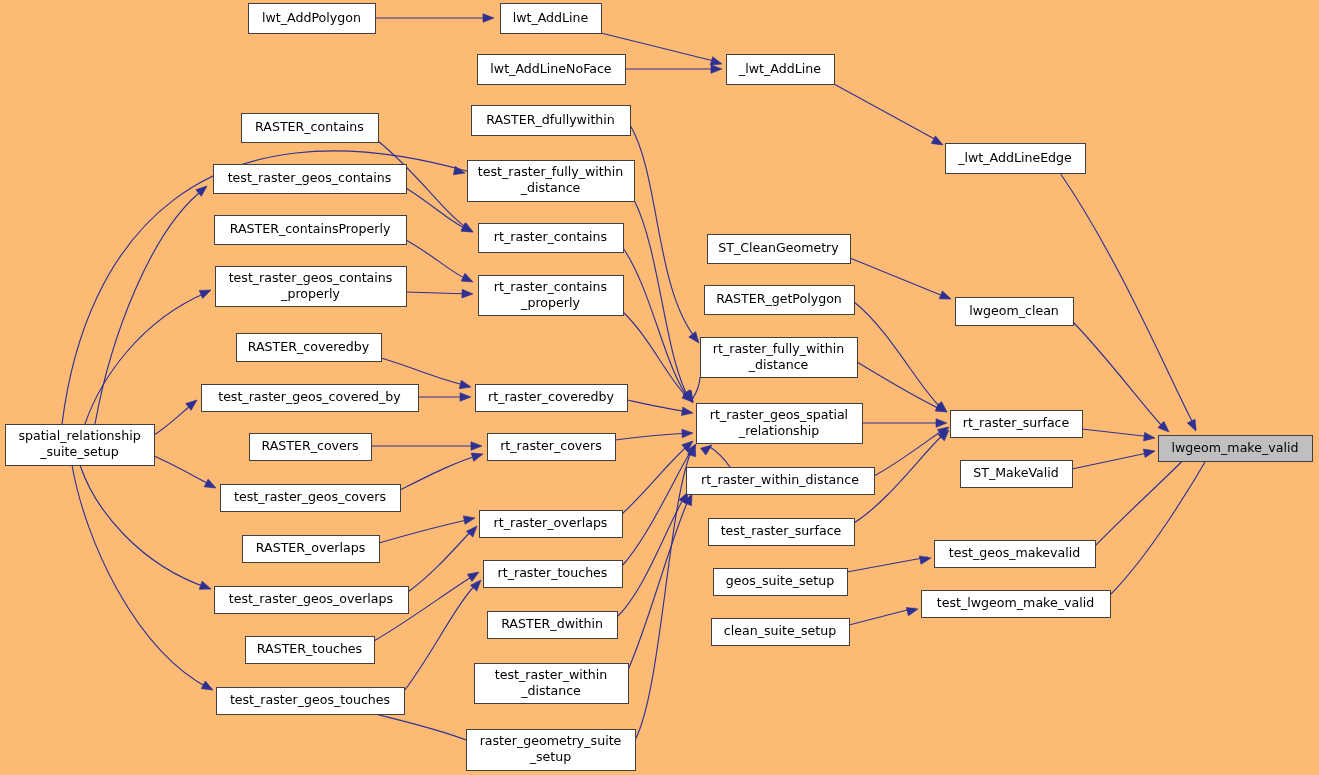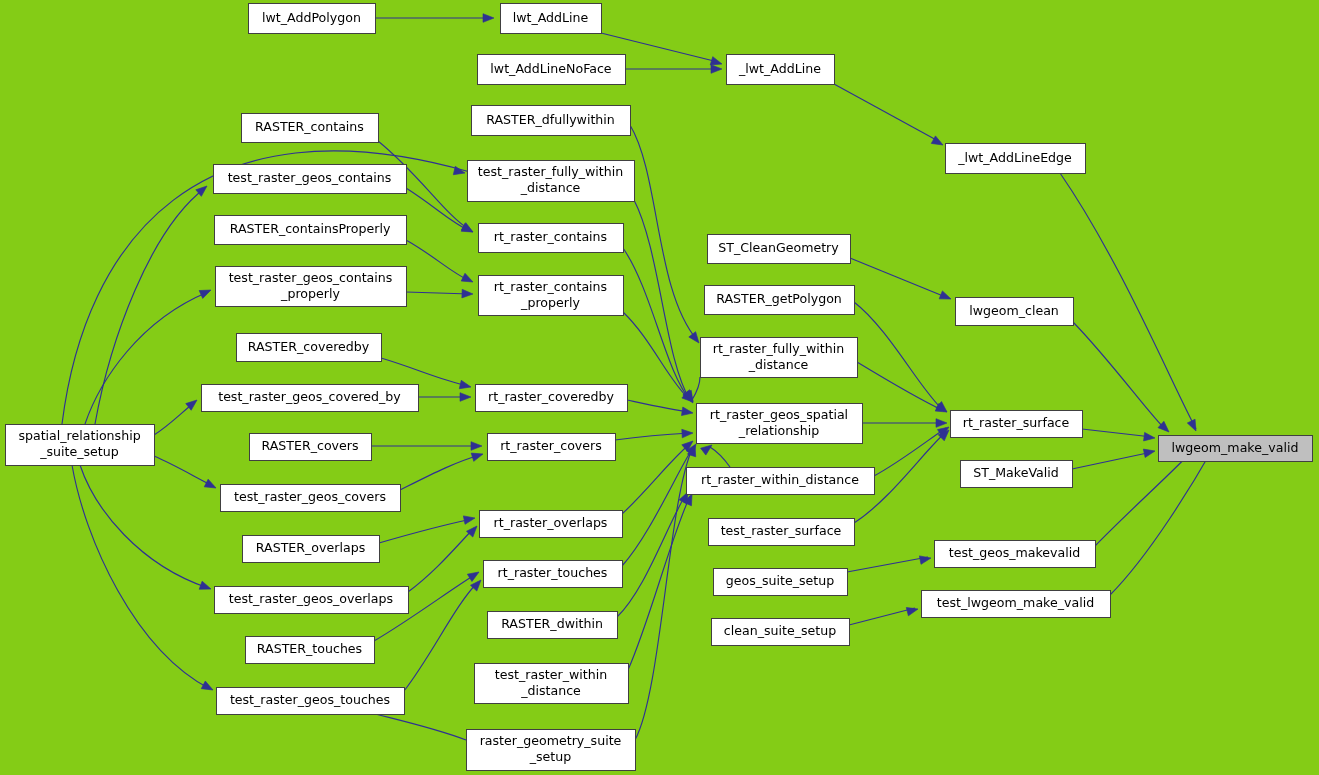--- a/index.html
+++ b/index.html
@@ -1,19 +1,19 @@
 <!DOCTYPE html>
 <html><head>
 <meta charset="utf-8">
 <style>
   html,body{margin:0;padding:0;background:#ffffff;}
   #canvas-wrap{
     position:relative;
     width:1319px;height:775px;
-    background:#84cc16;
+    background:#fdba74;
     overflow:hidden;
     font-family:"DejaVu Sans", sans-serif;
   }
   svg#graph{position:absolute;left:0;top:0;width:1319px;height:775px;display:block;}
   .node-rect{fill:#ffffff;stroke:#404040;stroke-width:1;}
   .node-rect.hl{fill:#bfbfbf;}
   .node-label{
     font-family:"DejaVu Sans", sans-serif;
     font-size:12.6px;
     fill:#000000;

